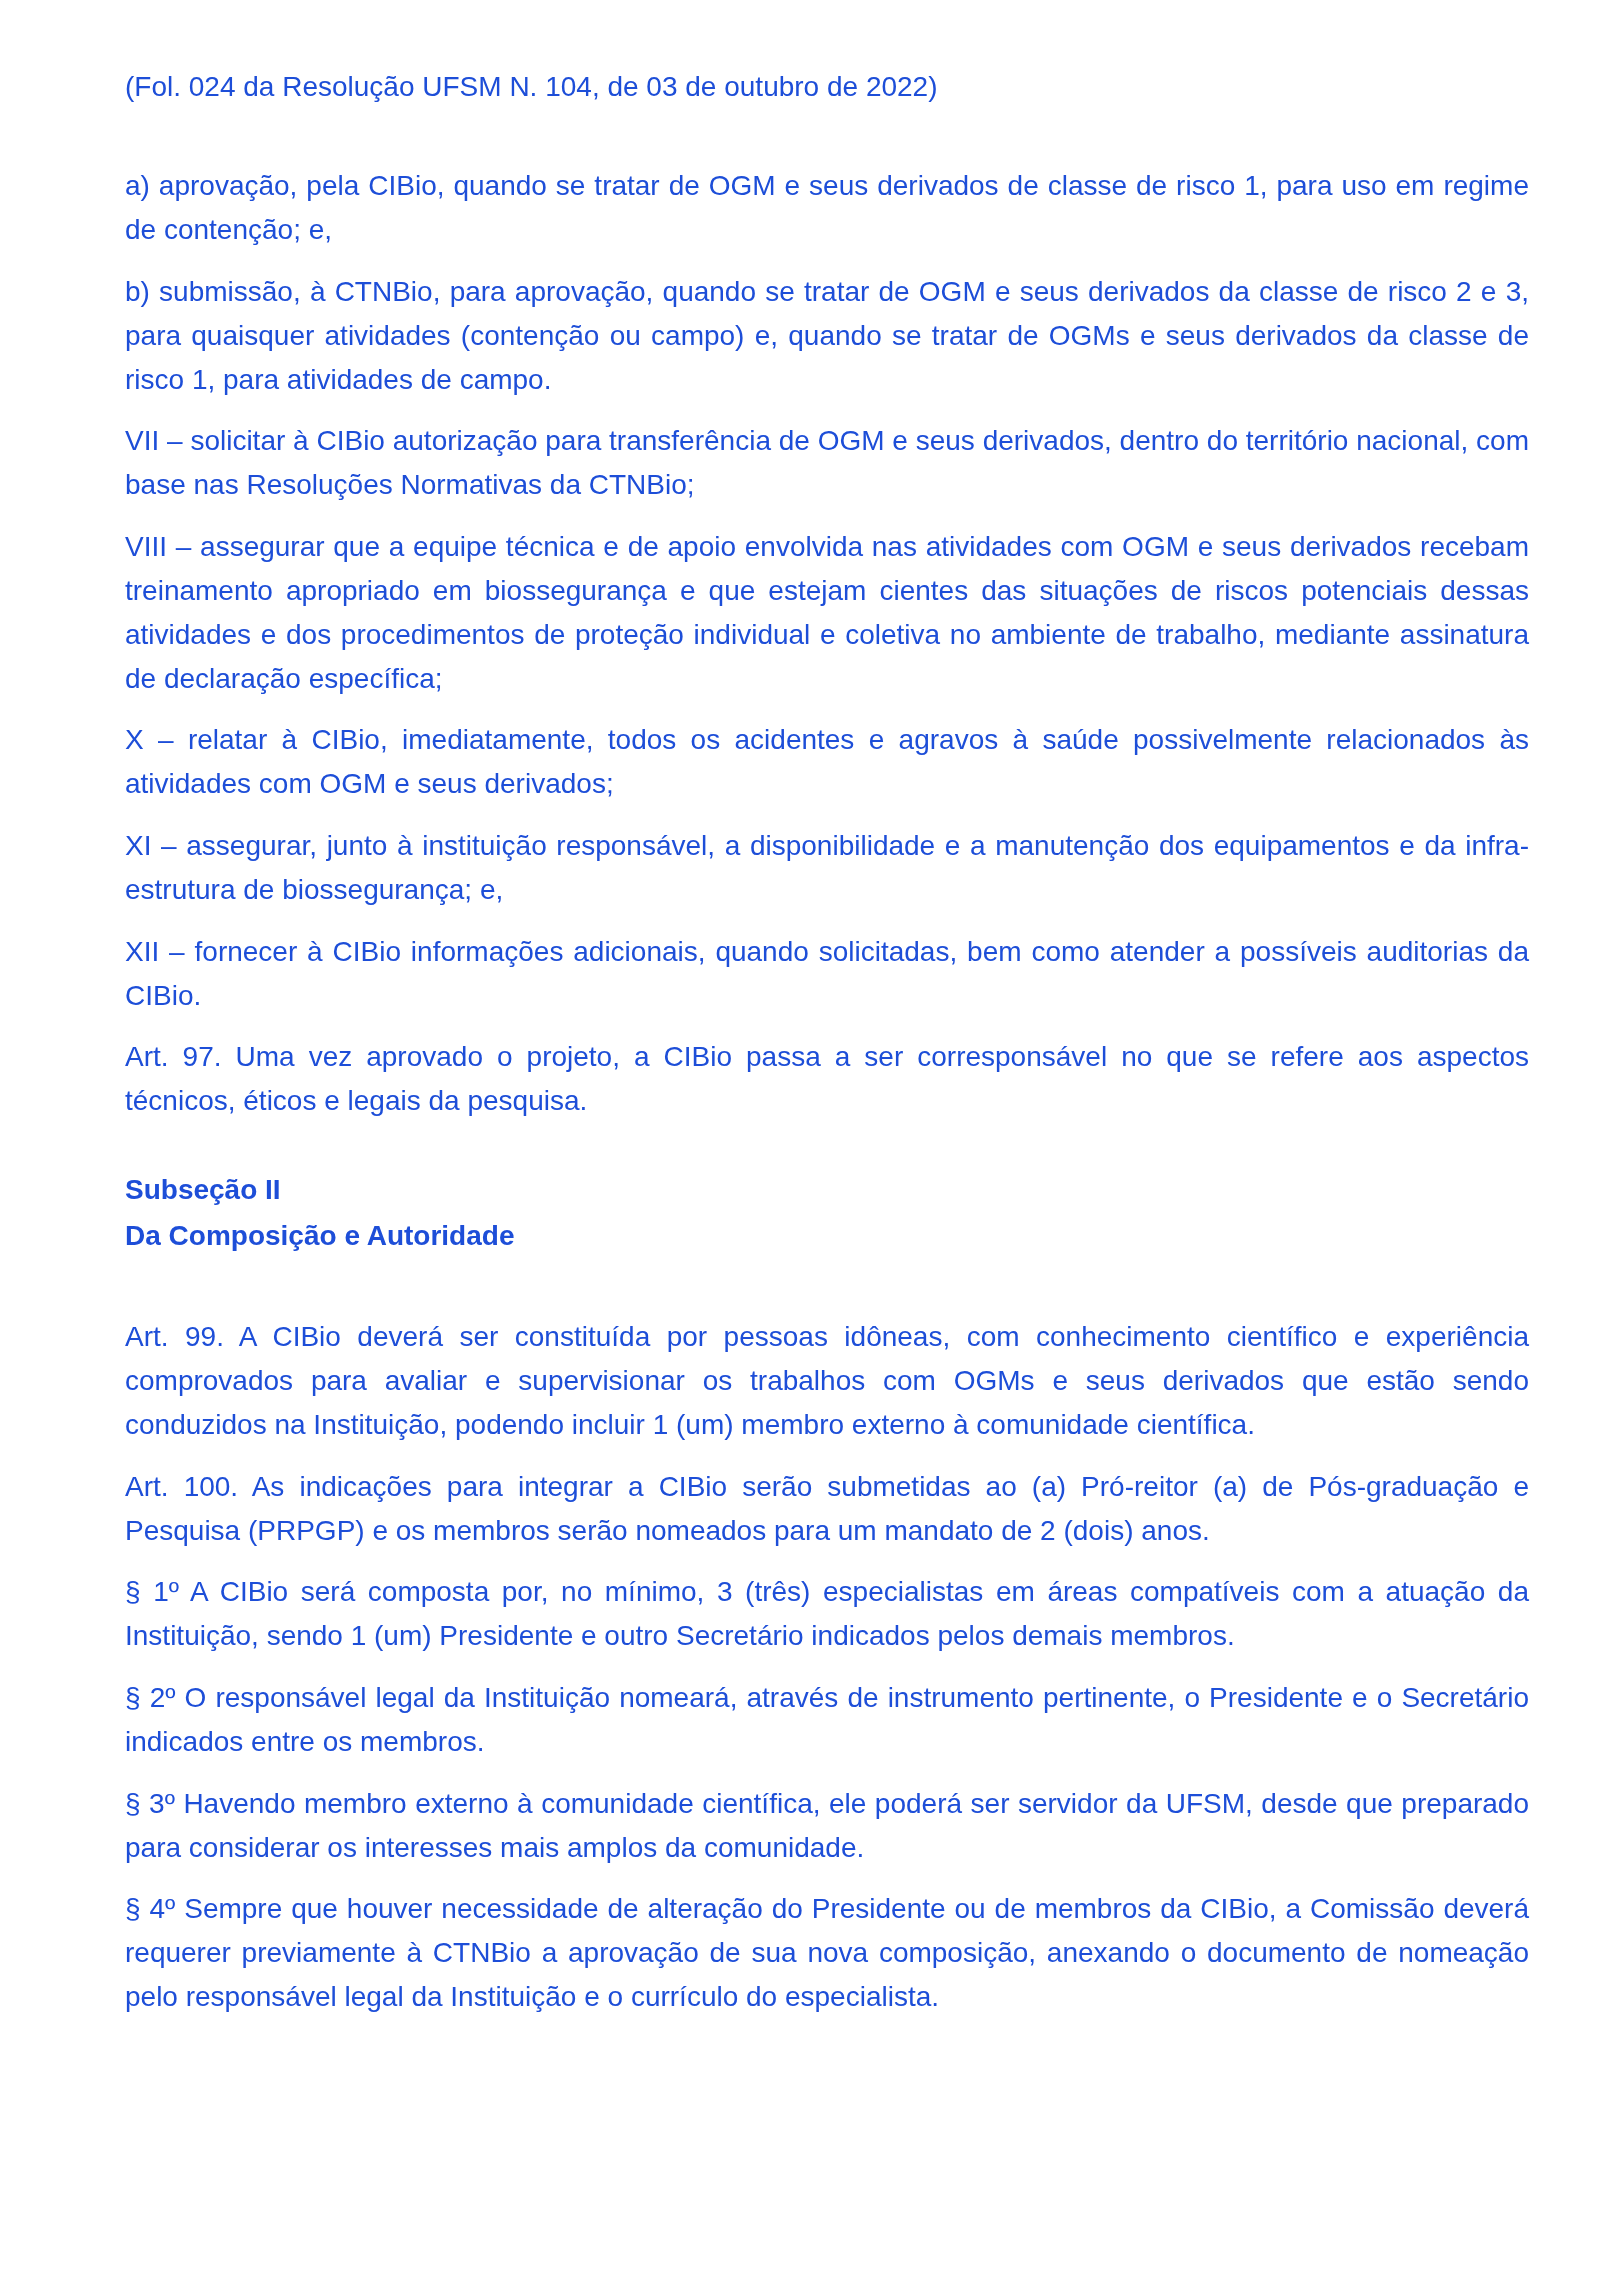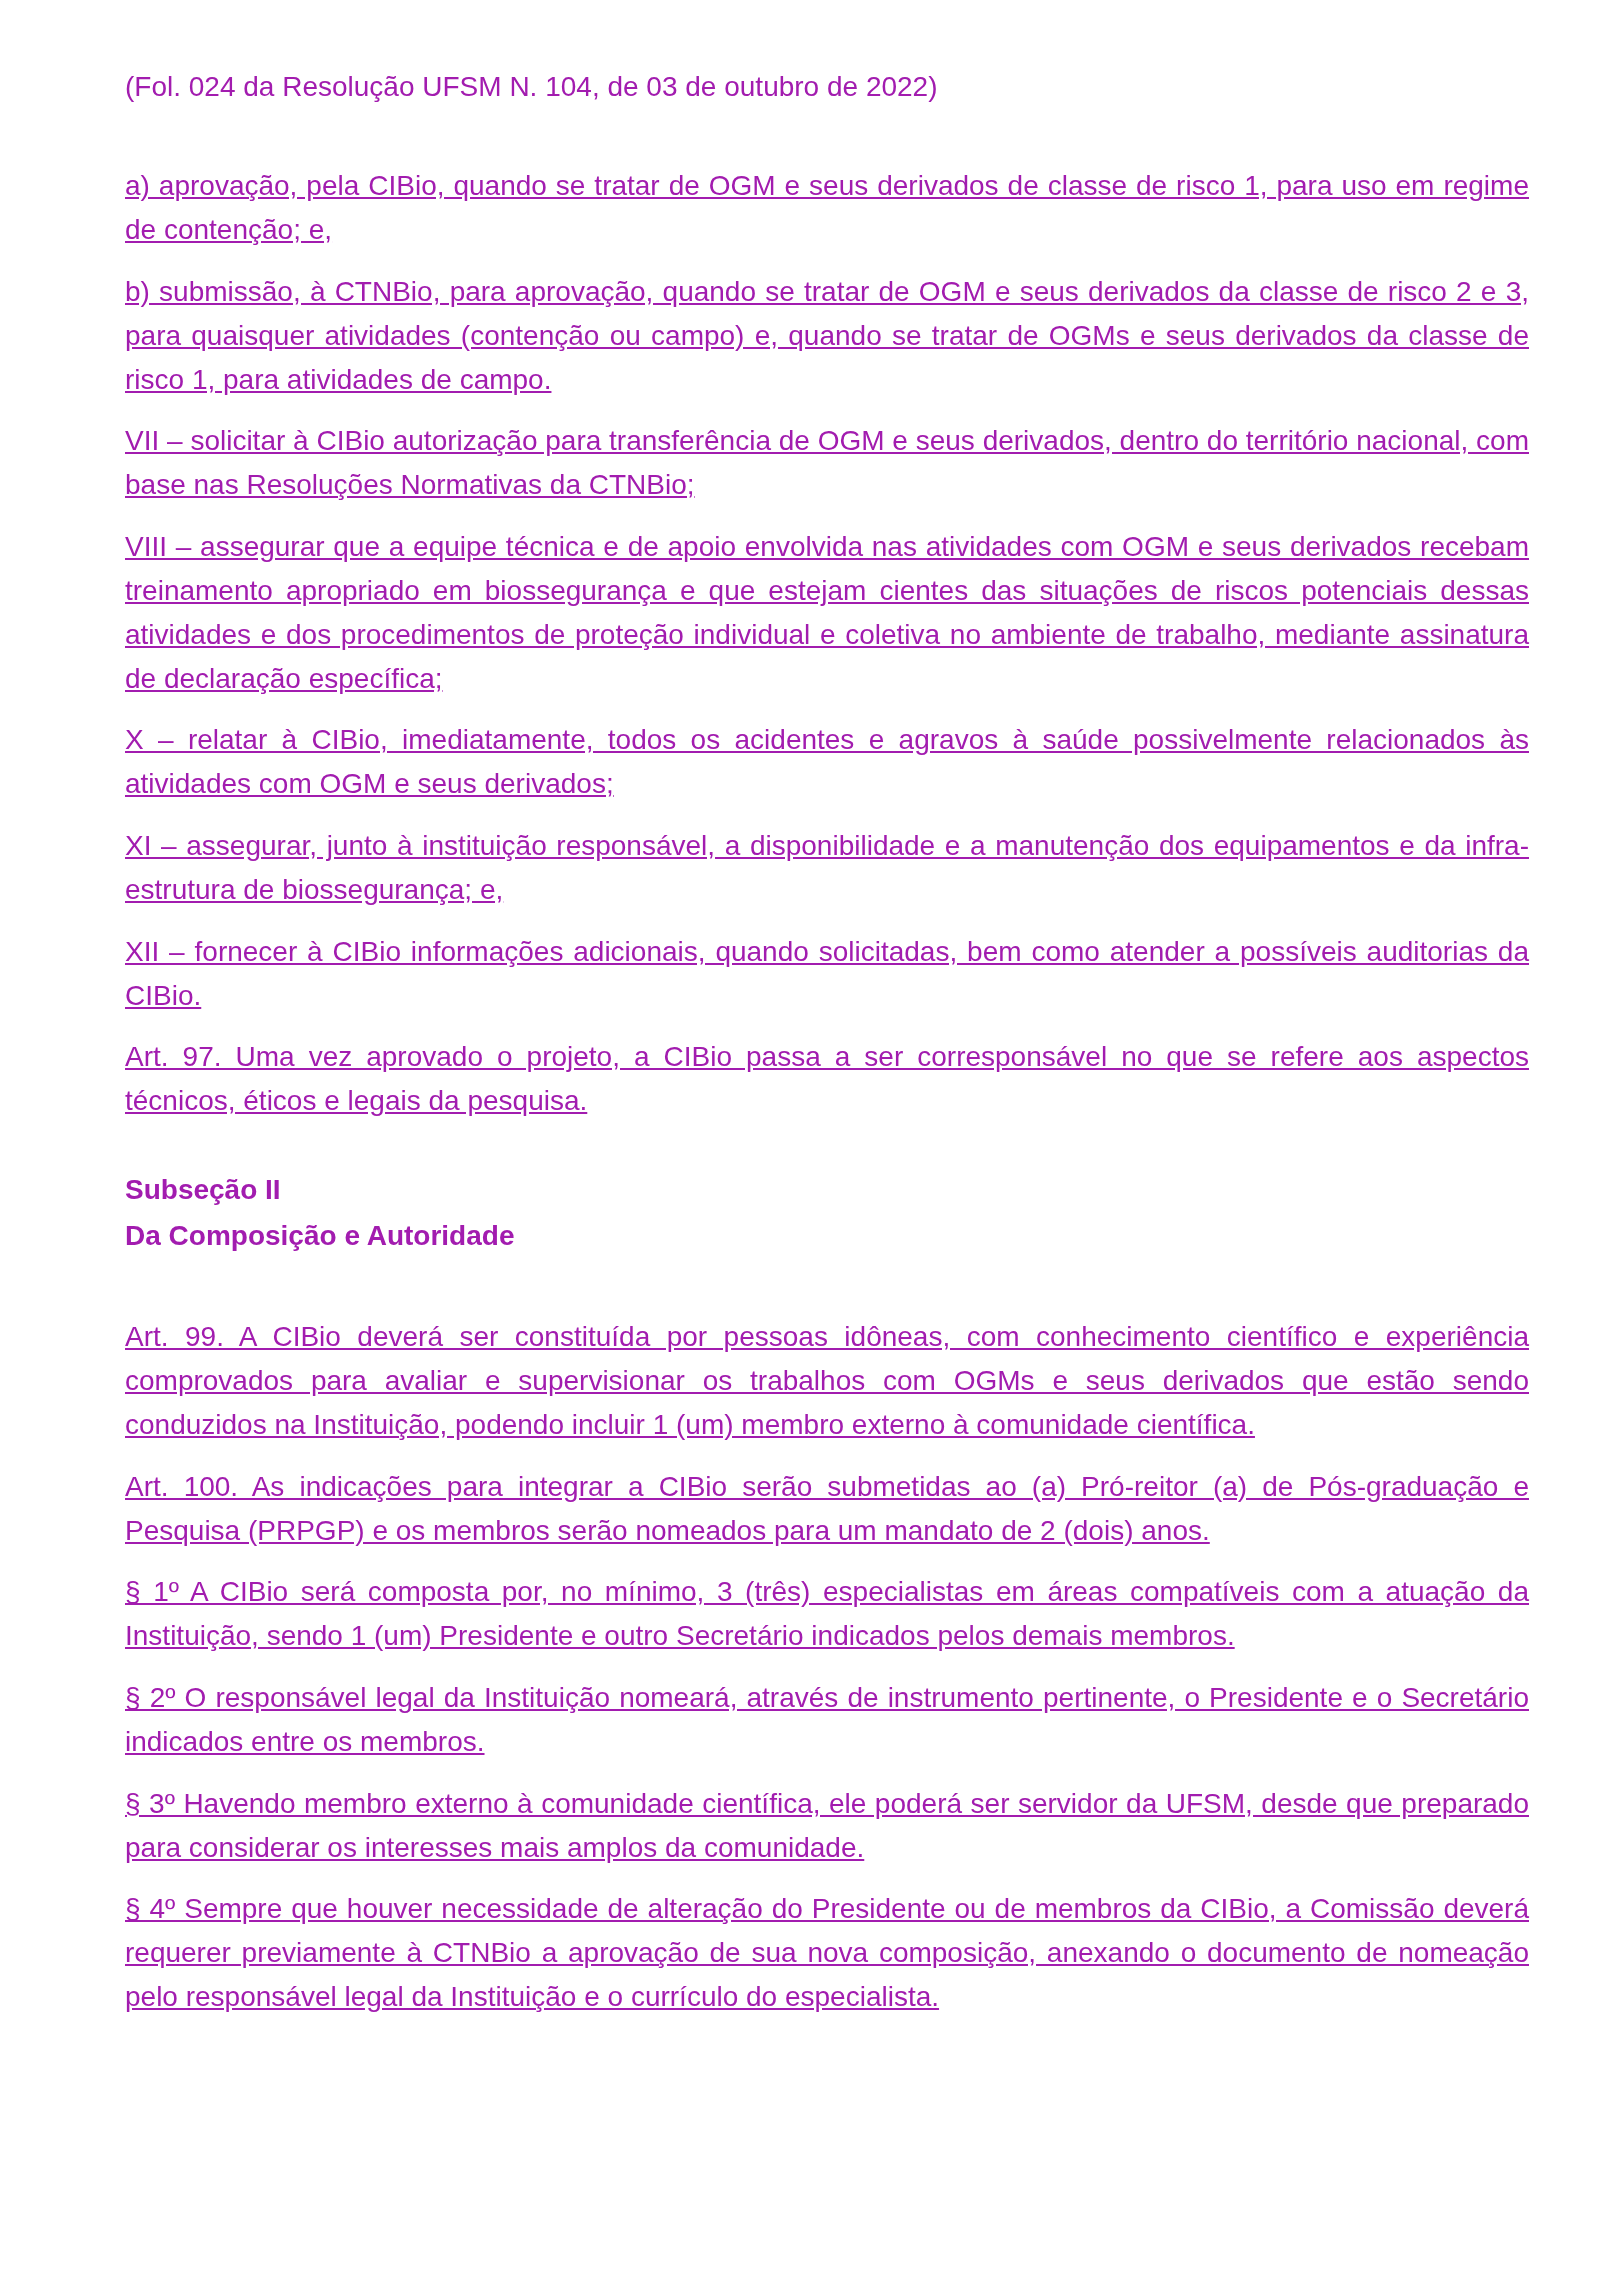--- a/index.html
+++ b/index.html
@@ -6,35 +6,34 @@
     margin: 0;
     padding: 0;
     background: #ffffff;
   }
   .page {
     position: relative;
     width: 1621px;
     height: 2293px;
     box-sizing: border-box;
     background: #ffffff;
-    color: #a21caf;
+    color: #1d4ed8;
     font-family: "Liberation Sans", "DejaVu Sans", sans-serif;
     font-size: 28px;
     line-height: 44px;
     padding: 65px 92px 0 125px;
     overflow: hidden;
   }
   .header-line {
     margin: 0 0 55px 0;
     text-align: left;
   }
   p.para {
     margin: 0 0 17.6px 0;
     text-align: justify;
-    text-decoration: underline;
   }
   .subsection-label {
     font-weight: bold;
     margin: 45px 0 0 0;
     line-height: 44px;
   }
   .subsection-title {
     font-weight: bold;
     margin: 2px 0 0 0;
     line-height: 44px;

